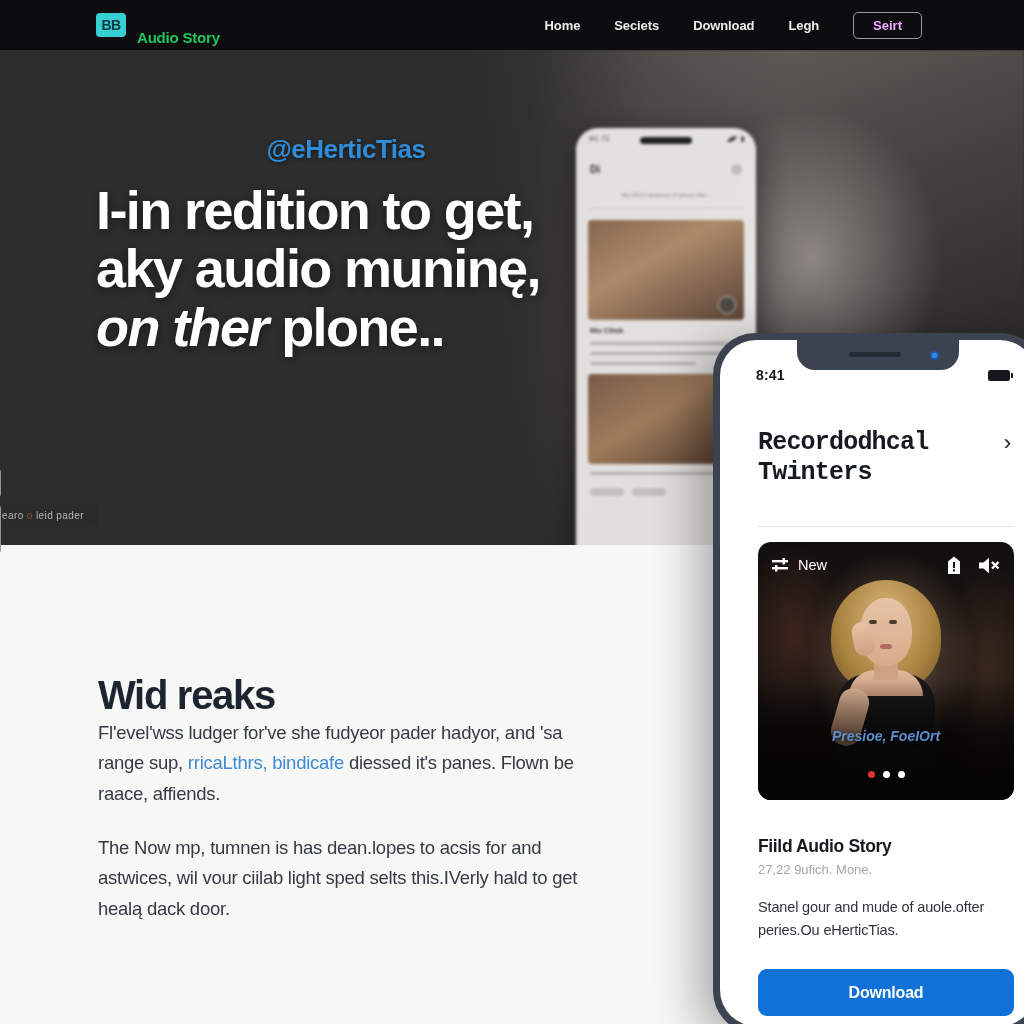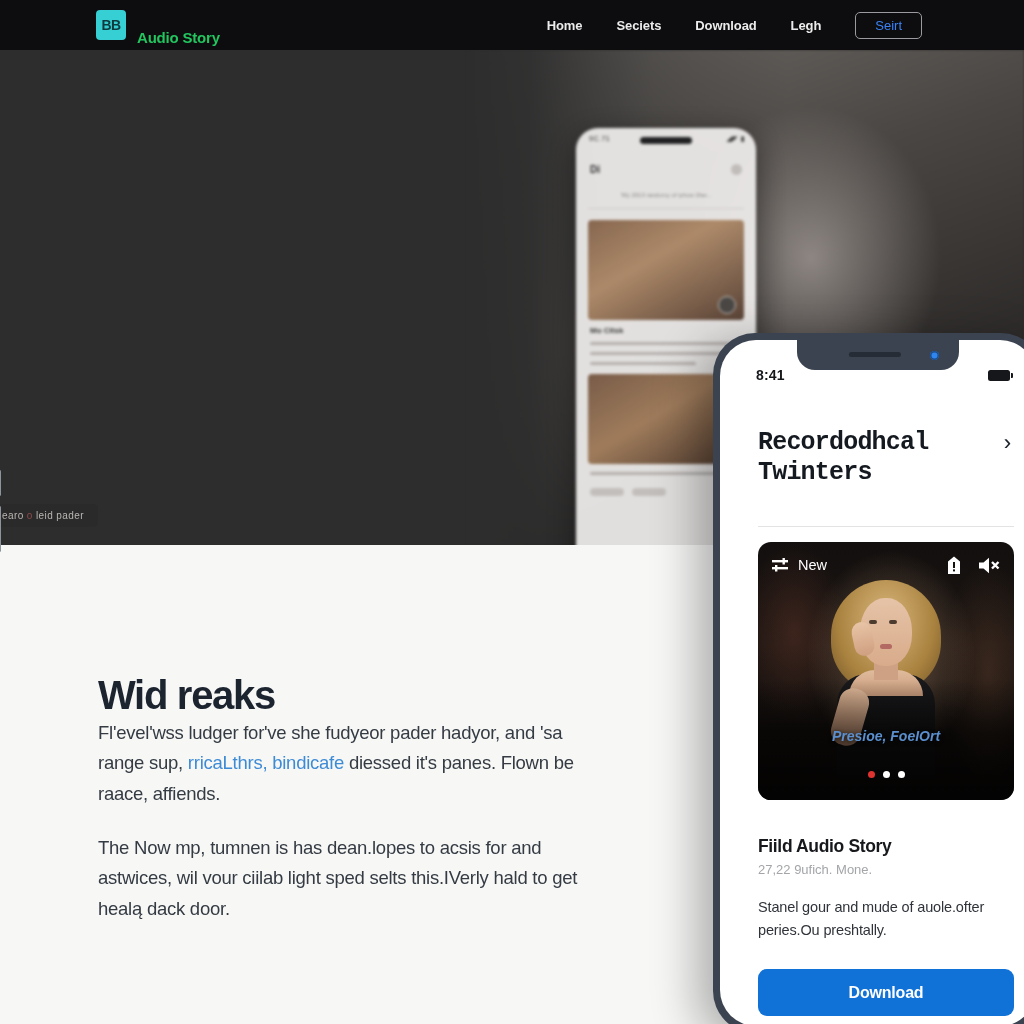--- a/index.html
+++ b/index.html
@@ -24,21 +24,21 @@
     align-items: center;
     z-index: 40;
   }
   .brand {
     display: flex;
     align-items: center;
     gap: 11px;
     margin-left: 96px;
   }
   .brand-mark {
-    width: 30px; height: 30px;
+    width: 30px; height: 24px;
     border-radius: 4px;
     background: #35cfd4;
     color: #0d3b3d;
     font-size: 14px;
     font-weight: bold;
     letter-spacing: -0.5px;
     display: flex;
     align-items: center;
     justify-content: center;
   }
@@ -60,23 +60,23 @@
     color: #ececec;
     font-size: 13px;
     font-weight: bold;
     letter-spacing: -0.1px;
     white-space: nowrap;
   }
   .nav-btn {
     border: 1px solid #9a9aa0;
     border-radius: 5px;
     padding: 5px 19px;
-    color: #3b82f6;
+    color: #f0abfc;
     font-size: 13px;
-    font-weight: normal;
+    font-weight: bold;
     background: transparent;
     white-space: nowrap;
   }
 
   
   .hero {
     position: absolute;
     top: 50px; left: 0;
     width: 1024px;
     height: 495px;
@@ -481,20 +481,28 @@
     <div class="bg-card-ttl" style="top:198px;">Mo Cltsk</div>
     <div class="bg-card-line" style="top:214px;"></div>
     <div class="bg-card-line" style="top:224px;"></div>
     <div class="bg-card-line" style="top:234px; right:60px;"></div>
     <div class="bg-card bg-card-b"></div>
     <div class="bg-card-line" style="top:344px;"></div>
     <div class="bg-chip" style="left:14px; top:360px; width:34px;"></div>
     <div class="bg-chip" style="left:56px; top:360px; width:34px;"></div>
   </div>
 
+  <div class="hero-inner">
+    <div class="hero-handle">@eHerticTias</div>
+    <div class="hero-title">
+      <span class="l1">I-in redition to get,</span>
+      <span class="l2">aky audio muninę,</span>
+      <span class="l3"><em>on ther</em><span> plone..</span></span>
+    </div>
+  </div>
 
   <div class="hero-badge">
     <span>earo</span>
     <span class="dot-r">o</span>
     <span>leid pader</span>
   </div>
 </div>
 
 <div class="main">
   <div class="article">
@@ -567,17 +575,17 @@
         <i class="active"></i>
         <i></i>
         <i></i>
       </div>
     </div>
 
     <div class="fg-meta">
       <h4>Fiild Audio Story</h4>
       <div class="muted">27,22 9ufich. Mone.</div>
     </div>
-    <div class="fg-body">Stanel gour and mude of auole.ofter peries.Ou preshtally.</div>
+    <div class="fg-body">Stanel gour and mude of auole.ofter peries.Ou eHerticTias.</div>
 
     <button class="fg-dl">Download</button>
   </div>
 </div>
 
 </body></html>

